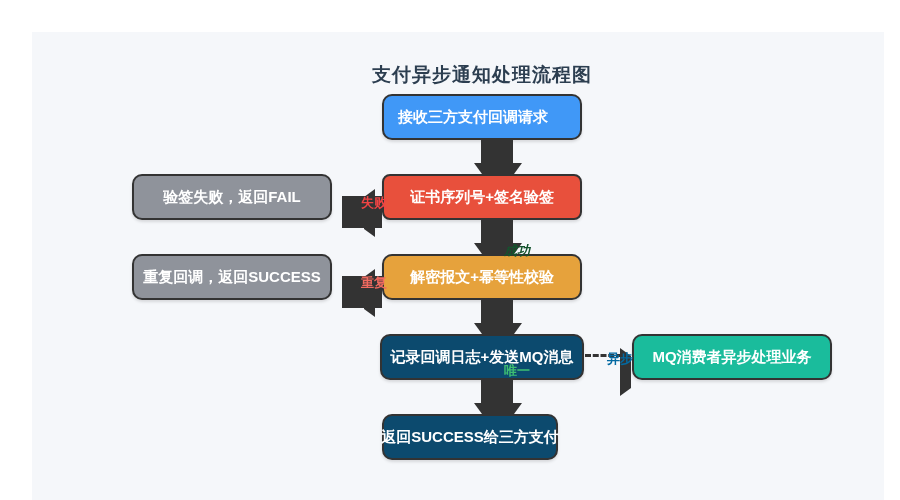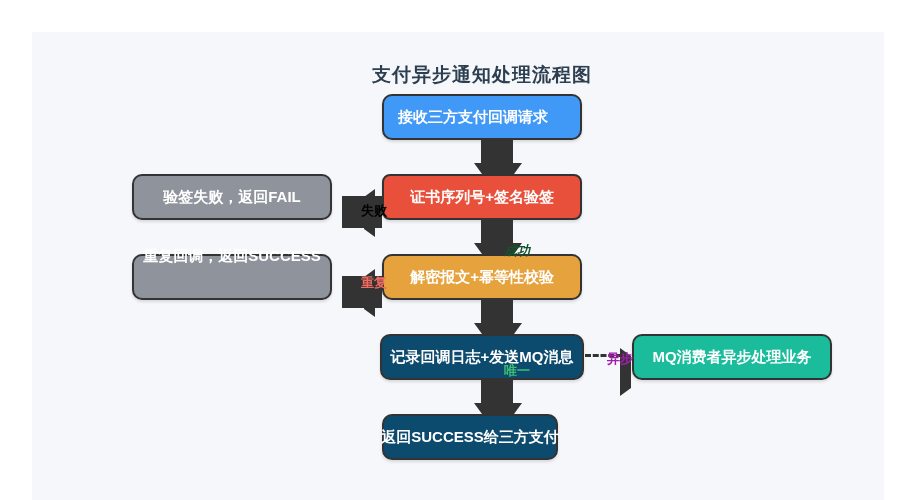--- a/index.html
+++ b/index.html
@@ -89,56 +89,56 @@
   </div>
 
   <div class="node" style="left: 100px; top: 142px; width: 200px; background-color: rgb(143, 147, 155); border-color: rgb(51, 51, 51); color: rgb(255, 255, 255); text-align: right;">
     <span class="node-label">验签失败，返回FAIL</span>
   </div>
 
   <div class="node" style="left: 350px; top: 222px; width: 200px; background-color: rgb(230, 162, 60); border-color: rgb(51, 51, 51); color: rgb(255, 255, 255);">
     <span class="node-label">解密报文+幂等性校验</span>
   </div>
 
-  <div class="node" style="left: 100px; top: 222px; width: 200px; background-color: rgb(143, 147, 155); border-color: rgb(51, 51, 51); color: rgb(255, 255, 255); align-items: flex-end;">
+  <div class="node" style="left: 100px; top: 222px; width: 200px; background-color: rgb(143, 147, 155); border-color: rgb(51, 51, 51); color: rgb(255, 255, 255);">
     <span class="node-label">重复回调，返回SUCCESS</span>
   </div>
 
   <div class="node" style="left: 348px; top: 302px; width: 204px; background-color: #0c4a6e; border-color: rgb(51, 51, 51); color: rgb(255, 255, 255);">
     <span class="node-label">记录回调日志+发送MQ消息</span>
   </div>
 
   <div class="node" style="left: 600px; top: 302px; width: 200px; background-color: rgb(26, 188, 156); border-color: rgb(51, 51, 51); color: rgb(255, 255, 255);">
     <span class="node-label">MQ消费者异步处理业务</span>
   </div>
 
   <div class="node" style="left: 350px; top: 382px; width: 176px; background-color: #0c4a6e; border-color: rgb(51, 51, 51); color: rgb(255, 255, 255);">
     <span class="node-label">返回SUCCESS给三方支付</span>
   </div>
 
   <div class="vline" style="left: 449px; top: 108px; height: 24px; background-color: rgb(51, 51, 51);"></div>
   <div class="arrow-down" style="left: 442px; top: 131px; border-top-color: rgb(51, 51, 51);"></div>
 
   <div class="hline" style="left: 310px; top: 164px; width: 40px; background-color: rgb(51, 51, 51);"></div>
   <div class="arrow-left" style="left: 300px; top: 157px; border-right-color: rgb(51, 51, 51);"></div>
-  <span class="edge-label" style="left: 313px; top: 146px; color: #000000; margin-top: 8px;">失败</span>
+  <span class="edge-label" style="left: 313px; top: 146px; color: #ef4444;">失败</span>
 
   <div class="vline" style="left: 449px; top: 188px; height: 24px; background-color: rgb(51, 51, 51);"></div>
   <div class="arrow-down" style="left: 442px; top: 211px; border-top-color: rgb(51, 51, 51);"></div>
   <span class="edge-label" style="left: 456px; top: 194px; color: #14532d; font-style: italic;">成功</span>
 
   <div class="hline" style="left: 310px; top: 244px; width: 40px; background-color: rgb(51, 51, 51);"></div>
   <div class="arrow-left" style="left: 300px; top: 237px; border-right-color: rgb(51, 51, 51);"></div>
   <span class="edge-label" style="left: 313px; top: 226px; color: rgb(240, 106, 96);">重复</span>
 
   <div class="vline" style="left: 449px; top: 268px; height: 24px; background-color: rgb(51, 51, 51);"></div>
   <div class="arrow-down" style="left: 442px; top: 291px; border-top-color: rgb(51, 51, 51);"></div>
   <span class="edge-label" style="left: 456px; top: 274px; color: rgb(62, 189, 114); margin-top: 40px;">唯一</span>
 
   <div class="dashed-line" style="left: 553px; top: 322px; width: 37px; border-top-color: rgb(51, 51, 51);"></div>
   <div class="arrow-right" style="left: 588px; top: 316px; border-left-color: rgb(51, 51, 51);"></div>
-  <span class="edge-label" style="left: 559px; top: 302px; color: #a21caf;">异步</span>
+  <span class="edge-label" style="left: 559px; top: 302px; color: #0369a1;">异步</span>
 
   <div class="vline" style="left: 449px; top: 348px; height: 24px; background-color: rgb(51, 51, 51);"></div>
   <div class="arrow-down" style="left: 442px; top: 371px; border-top-color: rgb(51, 51, 51);"></div>
 
 
 </div>
 
 </body></html>

